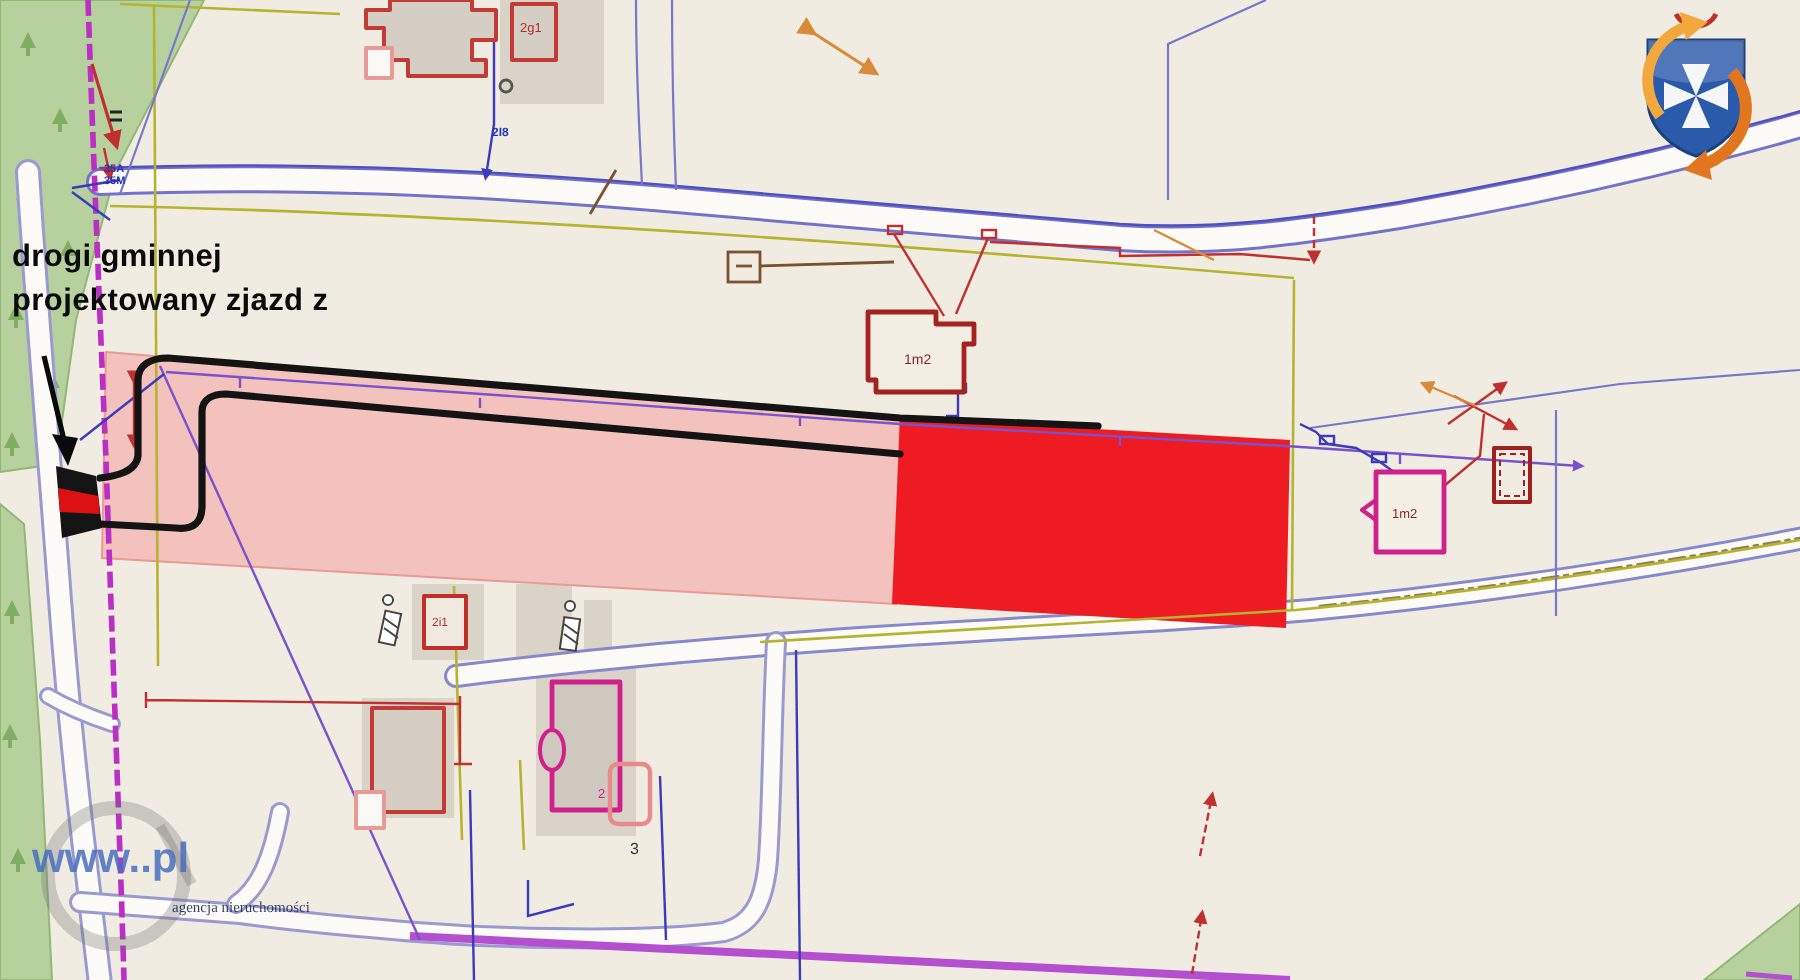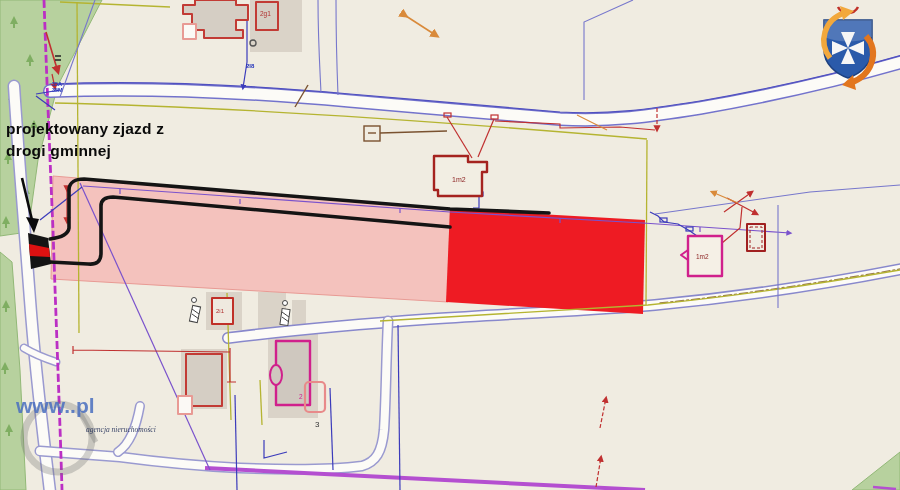--- a/index.html
+++ b/index.html
@@ -3,25 +3,25 @@
 <meta charset="utf-8">
 <style>
   html,body{margin:0;padding:0;}
   body{width:900px;height:490px;position:relative;overflow:hidden;
        background:var(--background,#f0ece1);
        font-family:"Liberation Sans",sans-serif;}
   #map-canvas{position:absolute;left:0;top:0;}
   .svgtxt{font-family:"Liberation Sans",sans-serif;}
   .annotation{position:absolute;left:6px;top:118px;color:#0a0a0a;
       font-weight:bold;font-size:15.5px;line-height:1.45;letter-spacing:.2px;}
-  .watermark{position:absolute;left:16px;top:394px;white-space:nowrap;}
+  .watermark{position:absolute;left:16px;top:418px;white-space:nowrap;}
   .wm-line{display:flex;align-items:baseline;}
   .wm-www,.wm-tld{color:var(--brand_blue,#4a6fc0);font-size:21px;font-weight:bold;opacity:.85;}
   .wm-brand{color:var(--brand_navy,#16348c);font-size:31px;font-weight:bold;letter-spacing:.5px;}
-  .wm-agency{position:absolute;left:70px;top:31px;font-size:7.5px;font-style:italic;
+  .wm-agency{position:absolute;left:70px;top:31px;font-size:7.5px;
       color:#1d2a55;font-family:"Liberation Serif",serif;opacity:.9;}
   .wm-subtitle{position:absolute;left:-12px;top:36px;color:var(--brand_orange,#e07818);
       font-size:15.5px;font-weight:bold;letter-spacing:.4px;opacity:.95;}
 </style>
 </head>
 <body>
 
 <svg id="map-canvas" width="900" height="490" viewBox="0 0 900 490">
   <defs>
     <marker id="ah-red" markerWidth="8" markerHeight="8" refX="4" refY="3" orient="auto">
@@ -233,22 +233,22 @@
       <polygon points="32,44 48,37 48,51"></polygon>
     </g>
     <path d="M14,54 C2,38 8,16 28,9" fill="none" stroke="#f2a83c" stroke-width="5.5"></path>
     <polygon points="24,2 38,7 27,16" fill="#f2a83c"></polygon>
     <path d="M50,32 C64,48 56,72 34,79" fill="none" stroke="#e2761e" stroke-width="6"></path>
     <polygon points="40,86 26,81 37,71" fill="#e2761e"></polygon>
   </g>
 </svg>
 
 <div class="annotation">
+  <div>drogi gminnej</div>
   <div>projektowany zjazd z</div>
-  <div>drogi gminnej</div>
 </div>
 
 <div class="watermark">
   <div class="wm-line">
     <span class="wm-www">www.</span>
     <span class="wm-tld">.pl</span>
   </div>
   <div class="wm-agency">agencja nieruchomości</div>
 </div>
 

